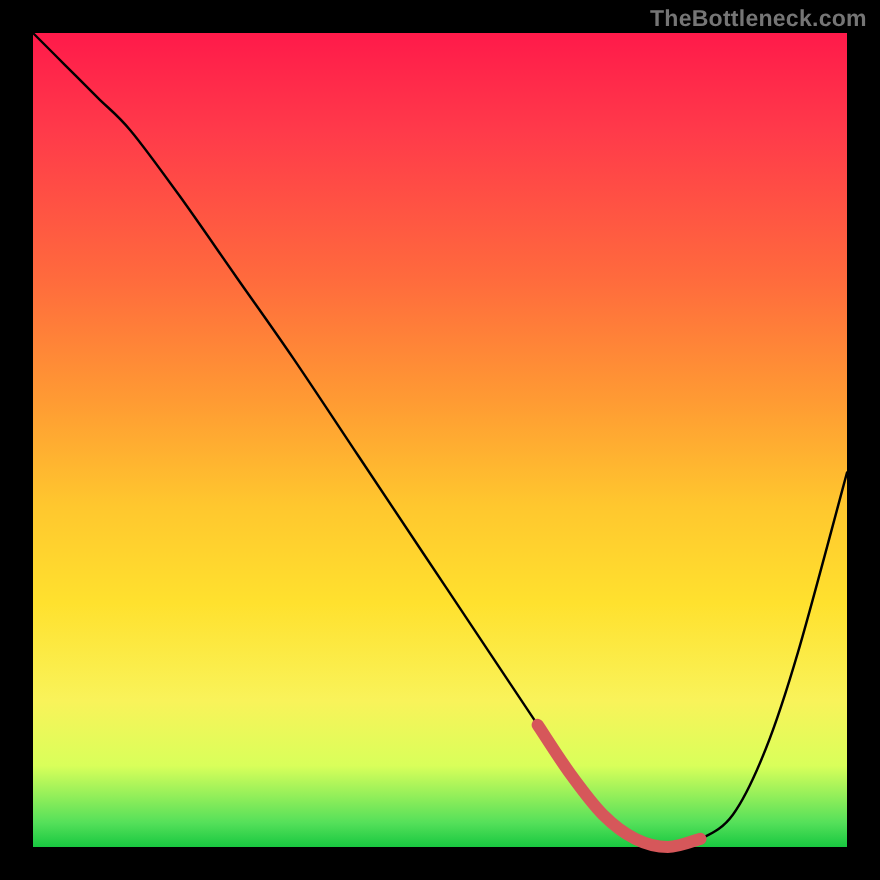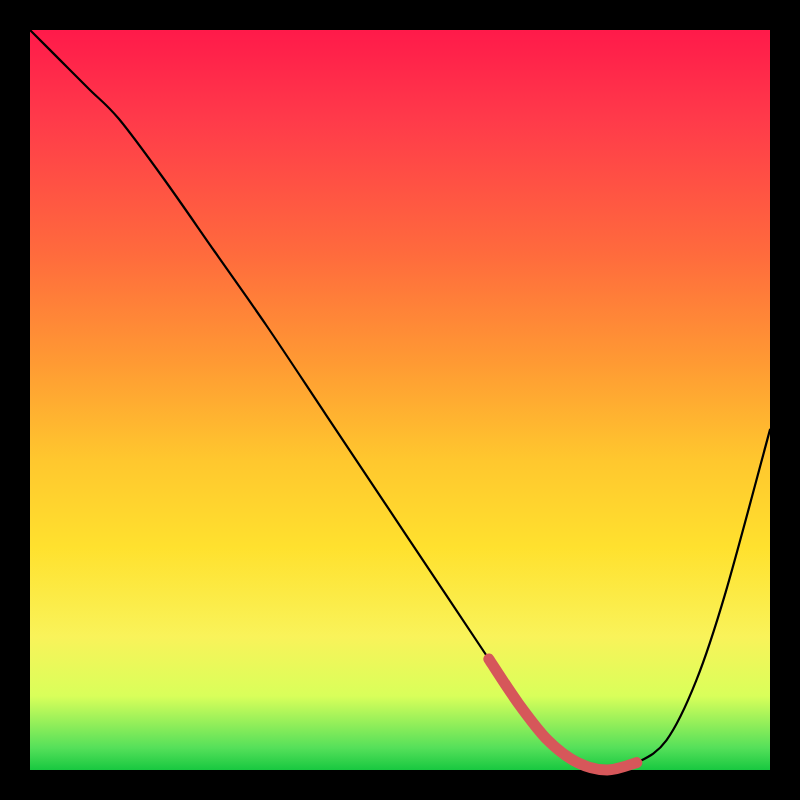--- a/index.html
+++ b/index.html
@@ -66,20 +66,21 @@
     stroke: #d6575a;
     stroke-width: 11;
     stroke-linecap: round;
   }
 </style>
 </head>
 <body>
 
 <div class="frame">
 
+  <div class="watermark">TheBottleneck.com</div>
 
   <div class="plot-area">
     <svg class="curve" viewBox="0 0 740 740">
 
       <path id="curve-main" class="curve-main" d="M 0 0 C 4.933333333333334 4.933333333333337, 19.733333333333334 19.73333333333337, 29.6 29.600000000000023 C 39.46666666666667 39.466666666666676, 49.333333333333336 49.33333333333328, 59.2 59.19999999999993 C 69.06666666666666 69.06666666666659, 76.46666666666667 73.99999999999994, 88.8 88.79999999999995 C 101.13333333333333 103.59999999999997, 117.16666666666666 125.8, 133.2 148 C 149.23333333333332 170.20000000000002, 167.73333333333332 197.33333333333334, 185 222 C 202.26666666666668 246.66666666666666, 218.3 268.8666666666667, 236.8 296 C 255.3 323.1333333333333, 276.26666666666665 355.2, 296 384.8 C 315.73333333333335 414.40000000000003, 335.46666666666664 444, 355.2 473.6 C 374.93333333333334 503.20000000000005, 397.1333333333334 536.5, 414.40000000000003 562.4 C 431.6666666666667 588.3, 446.4666666666667 610.5, 458.8 629 C 471.1333333333333 647.5, 478.53333333333336 659.8333333333333, 488.40000000000003 673.4 C 498.2666666666667 686.9666666666667, 508.1333333333333 700.5333333333333, 518 710.4 C 527.8666666666667 720.2666666666667, 537.7333333333333 727.6666666666667, 547.6 732.6 C 557.4666666666667 737.5333333333333, 567.3333333333334 740, 577.2 740 C 587.0666666666667 740, 596.9333333333333 737.5333333333333, 606.8 732.6 C 616.6666666666666 727.6666666666667, 626.5333333333333 723.9666666666667, 636.4 710.4 C 646.2666666666667 696.8333333333333, 656.1333333333333 675.8666666666667, 666 651.2 C 675.8666666666667 626.5333333333334, 683.2666666666665 604.3333333333334, 695.5999999999999 562.4 C 707.9333333333333 520.4666666666666, 732.6 426.7333333333333, 740 399.59999999999997"></path>
 
       <path id="curve-accent" class="curve-accent" d="M 458.8 629 C 463.73333333333335 636.4, 478.53333333333336 659.8333333333333, 488.40000000000003 673.4 C 498.2666666666667 686.9666666666667, 508.1333333333333 700.5333333333333, 518 710.4 C 527.8666666666667 720.2666666666667, 537.7333333333333 727.6666666666667, 547.6 732.6 C 557.4666666666667 737.5333333333333, 567.3333333333334 740, 577.2 740 C 587.0666666666667 740, 601.8666666666667 733.8333333333334, 606.8 732.6"></path>
     </svg>
   </div>
 

